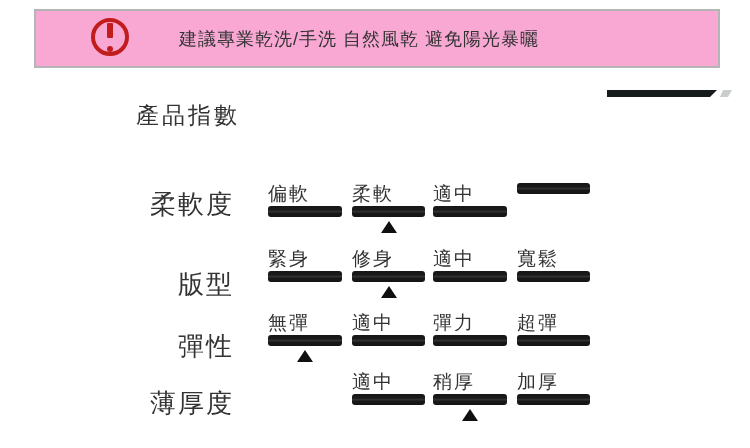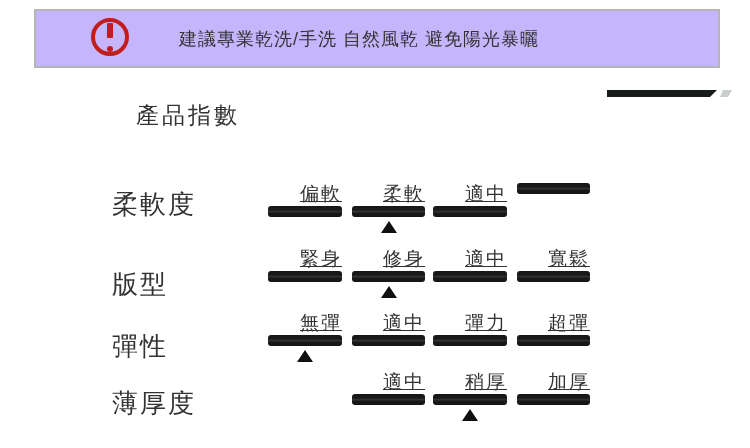--- a/index.html
+++ b/index.html
@@ -12,21 +12,21 @@
   *{margin:0;padding:0;box-sizing:border-box;}
   html,body{background:#ffffff;}
   body{font-family:"Liberation Sans","DejaVu Sans",sans-serif;color:var(--text);}
   .screen{
     position:relative;width:750px;height:448px;background:#ffffff;overflow:hidden;
   }
 
   
   .warning-box{
     position:absolute;left:34px;top:9px;width:686px;height:59px;
-    border:2px solid var(--border-gray);background:#c4b5fd;
+    border:2px solid var(--border-gray);background:#f9a8d4;
   }
   .warn-icon{position:absolute;left:55px;top:7px;width:38px;height:38px;display:block;}
   .warn-ring{
     position:absolute;inset:0;border:4px solid var(--red);border-radius:50%;
   }
   .excl-bar{
     position:absolute;left:50%;top:5px;transform:translateX(-50%);
     width:6px;height:15px;background:var(--red);border-radius:1px;
   }
   .excl-dot{
@@ -57,37 +57,37 @@
   }
 
   
   .index-row{position:absolute;left:0;width:750px;height:56px;}
   .row-0{top:183px}
   .row-1{top:248px}
   .row-2{top:312px}
   .row-3{top:371px}
 
   .row-label{
-    position:absolute;left:112px;width:122px;text-align:left;
+    position:absolute;left:112px;width:122px;text-align:right;
     font-size:26px;letter-spacing:2px;color:var(--text);white-space:nowrap;
   }
   .row-0 .row-label{top:4px}
   .row-1 .row-label{top:19px}
   .row-2 .row-label{top:17px}
   .row-3 .row-label{top:15px}
 
   .row-scale{position:absolute;left:268px;top:0;width:322px;height:56px;}
   .scale-col{position:absolute;top:0;}
   .col-0{left:0;width:74px}
   .col-1{left:84px;width:73px}
   .col-2{left:165px;width:74px}
   .col-3{left:249px;width:73px}
   .opt-label{
-    height:23px;line-height:21px;text-align:right;
-    font-size:19px;letter-spacing:2px;color:var(--text);white-space:nowrap;text-decoration:underline;
+    height:23px;line-height:21px;text-align:left;
+    font-size:19px;letter-spacing:2px;color:var(--text);white-space:nowrap;
   }
   .opt-bar{
     height:11px;border-radius:3px;
     background:linear-gradient(180deg,#161616 0%,#1a1a1a 36%,#343434 52%,#181818 66%,#141414 100%);
   }
   .marker{
     position:absolute;top:38px;width:0;height:0;transform:translateX(-50%);
     border-left:8px solid transparent;border-right:8px solid transparent;
     border-bottom:12px solid #101010;
   }

